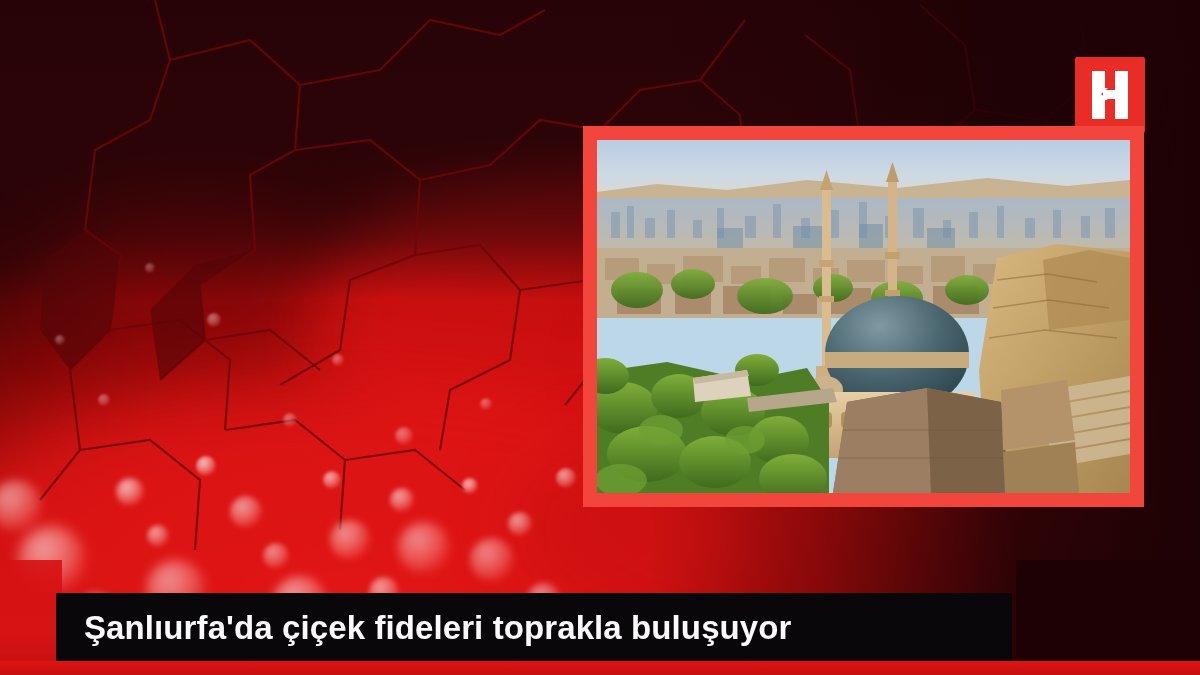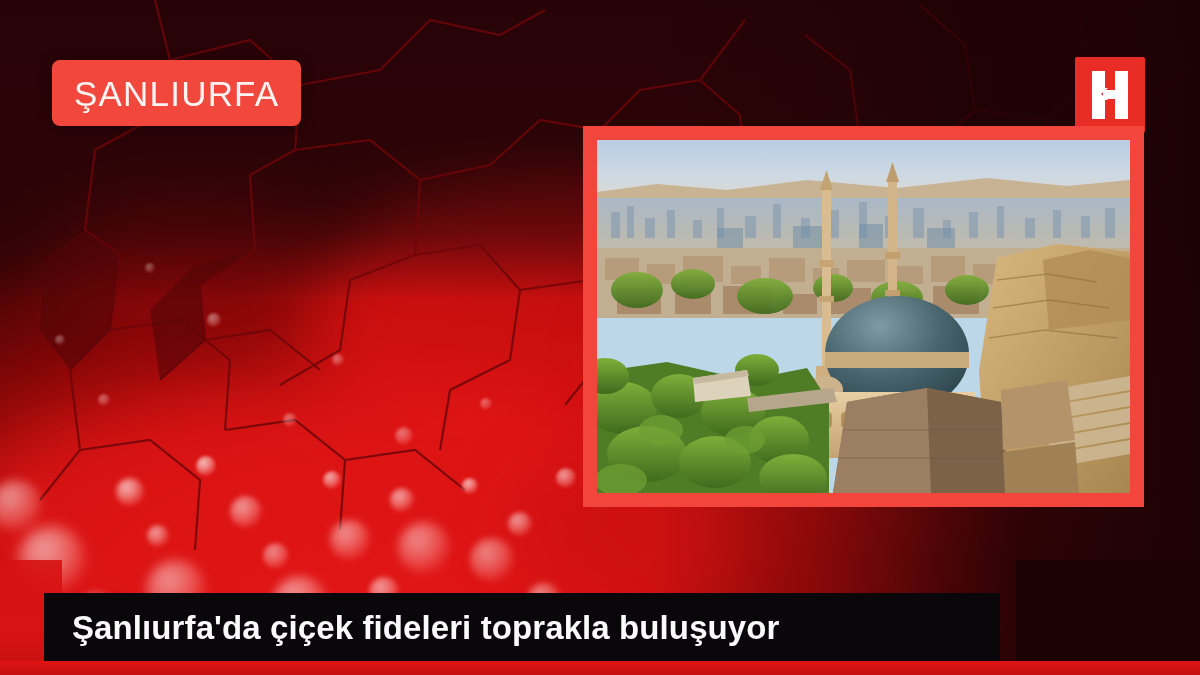--- a/index.html
+++ b/index.html
@@ -86,21 +86,21 @@
     box-sizing:border-box;
   }
   .photo{
     position:relative;width:100%;height:100%;overflow:hidden;
     background:#bcd7e8;
   }
   .photo svg{position:absolute;inset:0;width:100%;height:100%;display:block;}
 
   
   .headline-band{
-    position:absolute;left:44px;top:593px;
+    position:absolute;left:56px;top:593px;
     width:956px;height:69px;
     background:#09070a;
     display:flex;align-items:center;
     padding-left:28px;
     box-sizing:border-box;
   }
   .headline-band h1{
     margin:0;
     color:#fafafa;
     font-size:33px;
@@ -199,23 +199,20 @@
       <div class="dot" style="left: 207px; top: 313px; width: 14px; height: 14px; opacity: 0.45; filter: blur(1.26px);"></div>
       <div class="dot" style="left: 98px; top: 394px; width: 12px; height: 12px; opacity: 0.4; filter: blur(1.08px);"></div>
       <div class="dot" style="left: 332px; top: 354px; width: 12px; height: 12px; opacity: 0.42; filter: blur(1.08px);"></div>
       <div class="dot" style="left: 55px; top: 335px; width: 10px; height: 10px; opacity: 0.38; filter: blur(1px);"></div>
       <div class="dot" style="left: 395px; top: 427px; width: 18px; height: 18px; opacity: 0.44; filter: blur(1.62px);"></div>
       <div class="dot" style="left: 145px; top: 263px; width: 10px; height: 10px; opacity: 0.35; filter: blur(1px);"></div>
       <div class="dot" style="left: 283px; top: 413px; width: 14px; height: 14px; opacity: 0.4; filter: blur(1.26px);"></div>
       <div class="dot" style="left: 480px; top: 398px; width: 12px; height: 12px; opacity: 0.38; filter: blur(1.08px);"></div>
     </div>
 
-  <div class="badge">
-    <span>ŞANLIURFA</span>
-  </div>
 
   <div class="logo">
     <svg width="44" height="52" viewBox="0 0 44 52" aria-hidden="true">
       <path d="M4,2 L17,2 L17,19 L20,19 L13,25 L20,31 L17,31 L17,50 L4,50 Z" fill="#ffffff"></path>
       <rect x="27" y="2" width="13" height="48" fill="#ffffff"></rect>
       <rect x="15" y="21" width="14" height="9" fill="#ffffff"></rect>
     </svg>
   </div>
 
   <div class="photo-frame">

